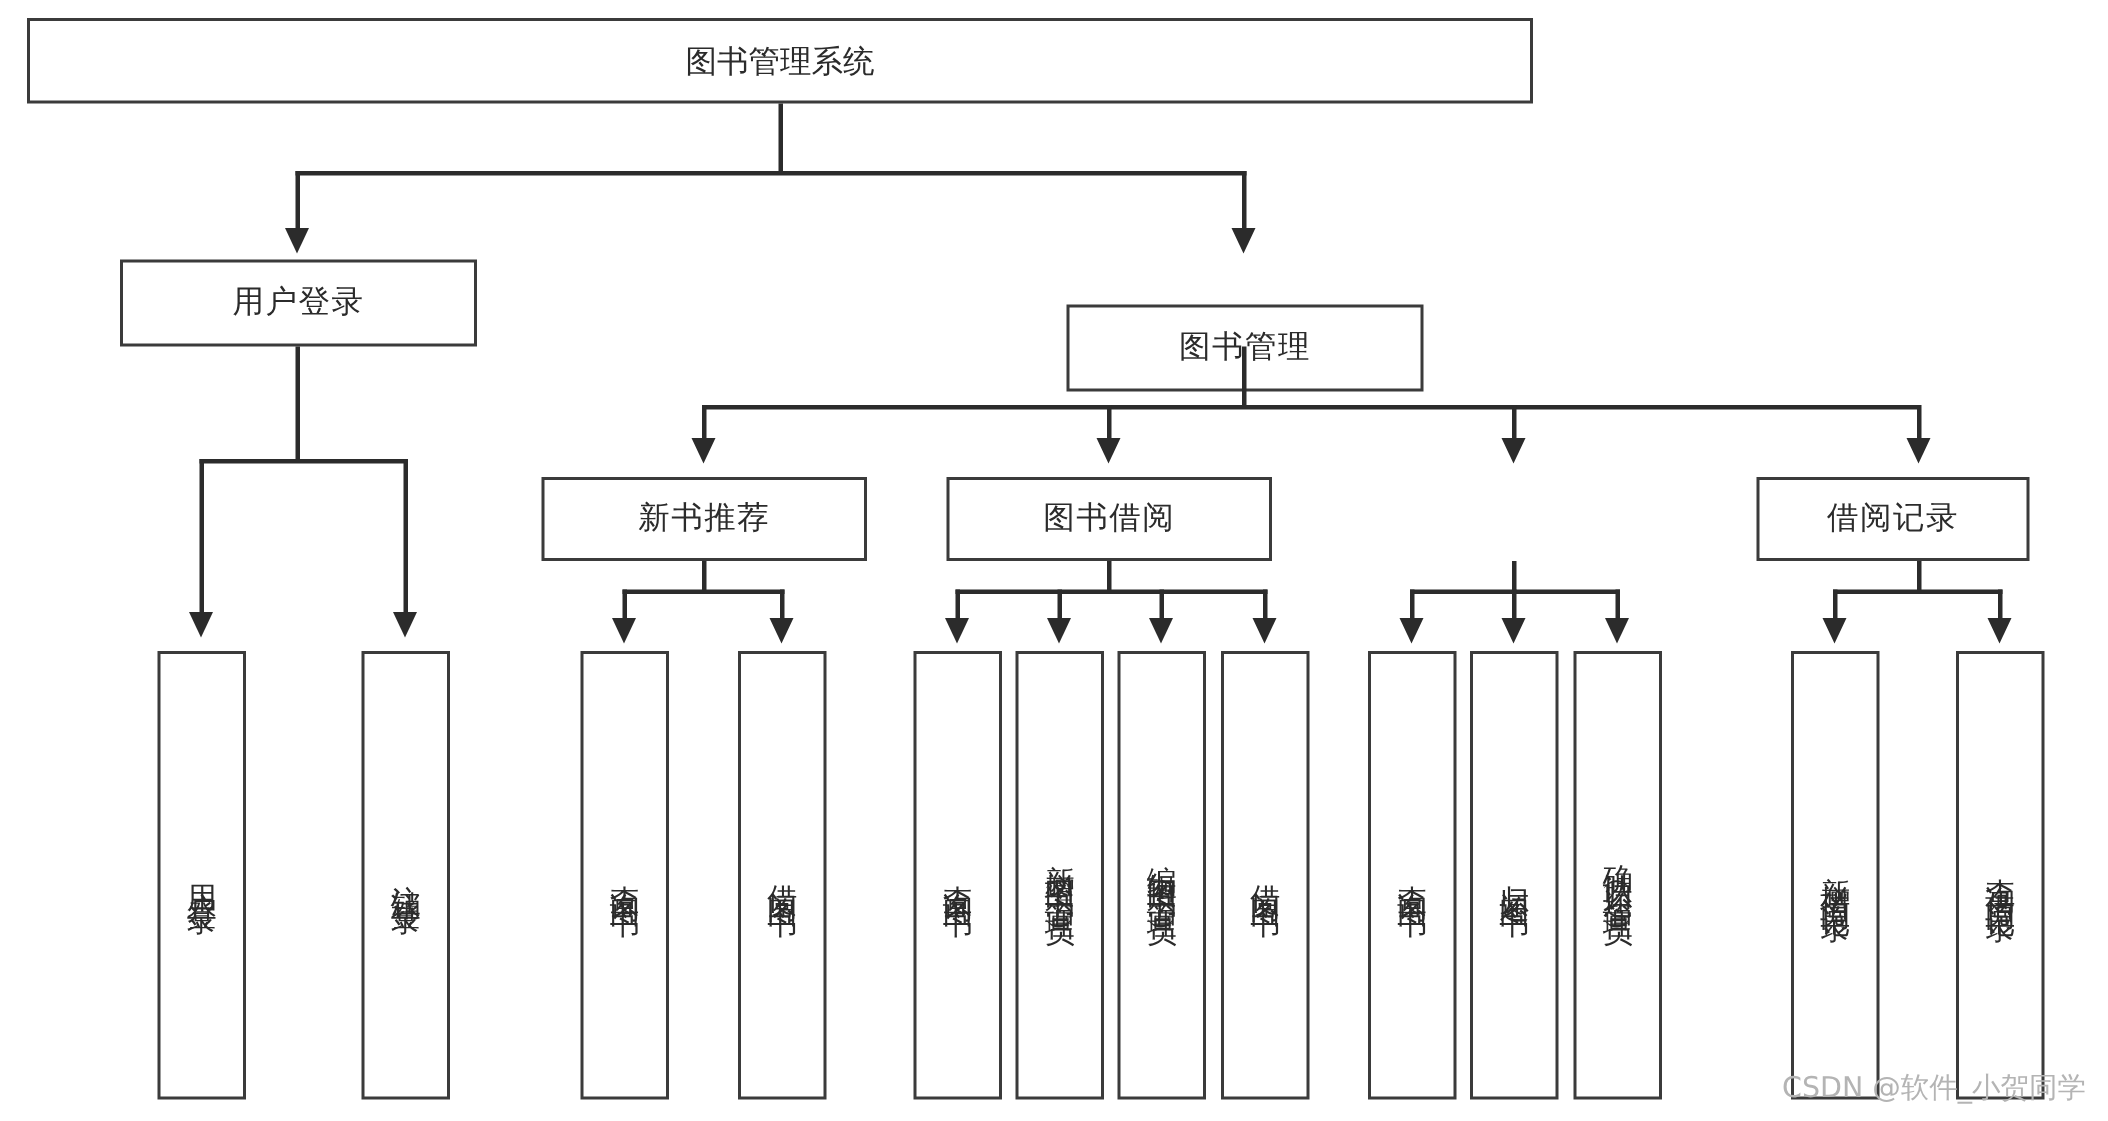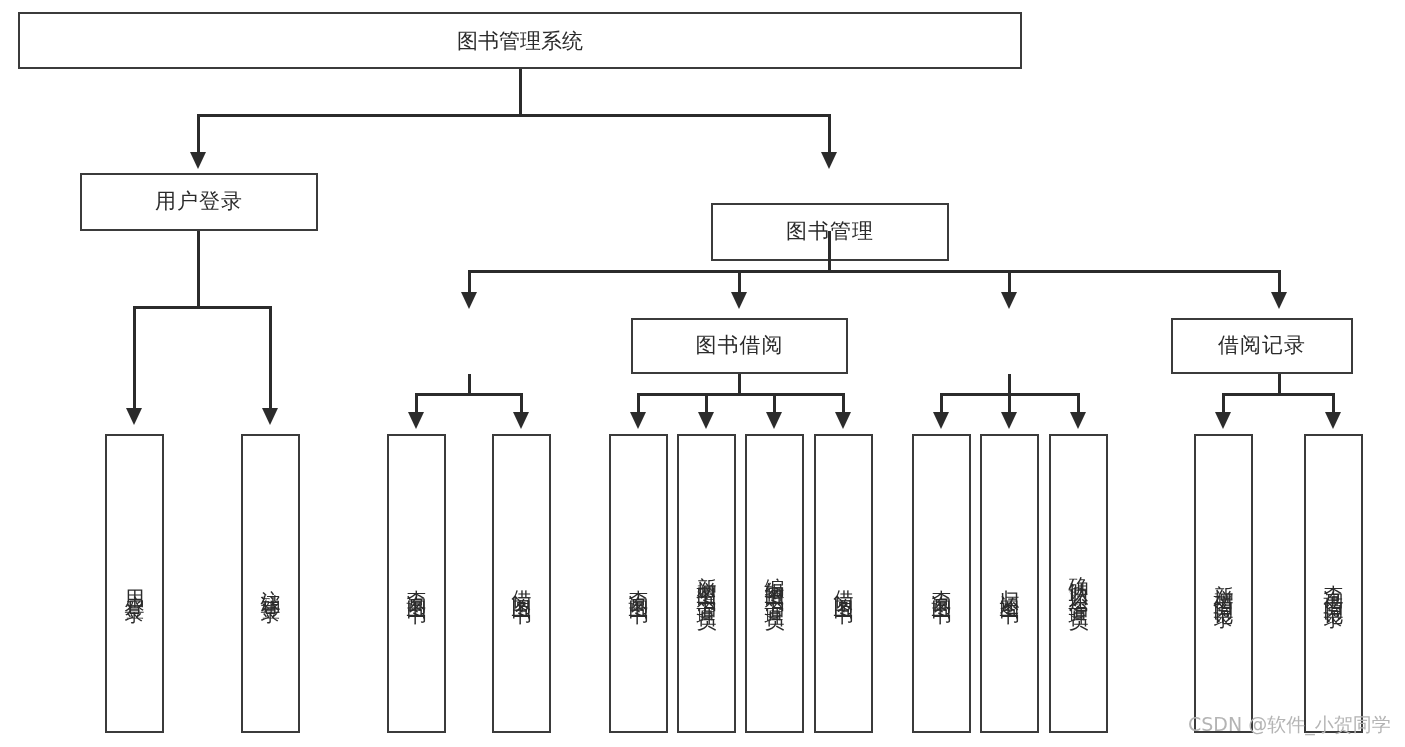--- a/index.html
+++ b/index.html
@@ -129,20 +129,23 @@
 
   <div class="vline" style="left:468px; top:270px; width:3px; height:31px;"></div>
   <div class="arrow" style="left:461px; top:292px;"></div>
   <div class="vline" style="left:738px; top:270px; width:3px; height:31px;"></div>
   <div class="arrow" style="left:731px; top:292px;"></div>
   <div class="vline" style="left:1008px; top:270px; width:3px; height:31px;"></div>
   <div class="arrow" style="left:1001px; top:292px;"></div>
   <div class="vline" style="left:1278px; top:270px; width:3px; height:31px;"></div>
   <div class="arrow" style="left:1271px; top:292px;"></div>
 
+  <div class="node horiz" style="left:361px; top:318px; width:217px; height:56px;">
+    <span>新书推荐</span>
+  </div>
   <div class="node horiz" style="left:631px; top:318px; width:217px; height:56px;">
     <span>图书借阅</span>
   </div>
   <div class="node horiz" style="left:1171px; top:318px; width:182px; height:56px;">
     <span>借阅记录</span>
   </div>
 
   <div class="vline" style="left:468px; top:374px; width:3px; height:22px;"></div>
   <div class="hline" style="left:415px; top:393px; width:108px; height:3px;"></div>
   <div class="vline" style="left:415px; top:393px; width:3px; height:22px;"></div>

